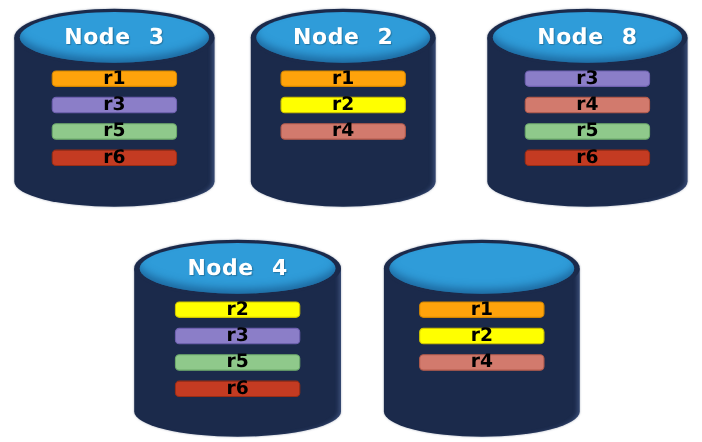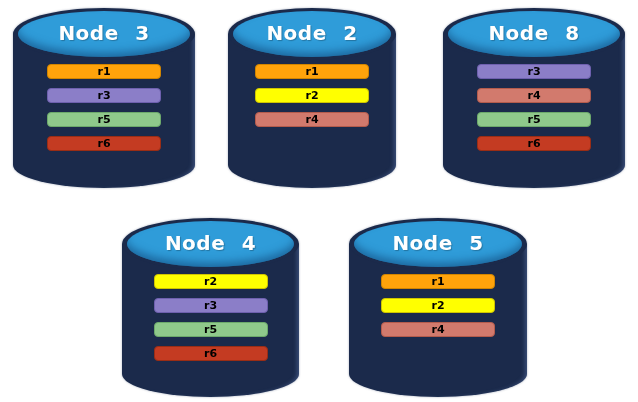--- a/index.html
+++ b/index.html
@@ -16,21 +16,21 @@
     overflow: hidden;
   }
   .cylinder {
     position: absolute;
     filter: drop-shadow(0 0 1px rgba(130, 140, 160, 0.65));
   }
   
   .node1 { left: 13px;  top: 8px;   width: 182px; height: 180px; }
   .node2 { left: 228px; top: 8px;   width: 168px; height: 180px; }
   .node3 { left: 443px; top: 8px;   width: 182px; height: 180px; }
-  .node4 { left: 122px; top: 218px; width: 177px; height: 179px; }
+  .node4 { left: 122px; top: 218px; width: 156px; height: 179px; padding-left: 32px; }
   .node5 { left: 349px; top: 218px; width: 178px; height: 179px; }
 
   .cyl-body {
     position: absolute;
     left: 0; right: 0;
     top: 26px; bottom: 0;
     background: var(--navy, #1B2A4B);
     border-radius: 0 0 50% 50% / 0 0 23px 23px;
     box-shadow: inset -4px 0 4px -2px rgba(120, 150, 210, 0.35);
   }
@@ -74,21 +74,21 @@
   }
   .bar {
     box-sizing: border-box;
     width: 114px;
     height: 15px;
     border-radius: 4px;
     border: 1px solid rgba(0,0,0,0.25);
     display: flex;
     align-items: center;
     justify-content: center;
-    font-size: 11px;
+    font-size: 17px;
     font-weight: bold;
     color: var(--bartext, #000000);
     line-height: 1;
   }
 </style>
 </head>
 <body>
 
 <div class="stage" style="background: rgb(255, 255, 255);">
 
@@ -145,21 +145,20 @@
       <div class="bar" style="background: rgb(143, 201, 139); border-color: rgb(108, 169, 107);">r5</div>
       <div class="bar" style="background: rgb(196, 59, 34); border-color: rgb(154, 45, 21);">r6</div>
     </div>
   </div>
 
   <div class="cylinder node5">
     <div class="cyl-body"></div>
     <div class="cyl-top">
       <div class="cyl-top-face"></div>
     </div>
-    <div class="cyl-label">Node 5</div>
     <div class="bars">
       <div class="bar" style="background: rgb(255, 163, 11); border-color: rgb(209, 133, 0);">r1</div>
       <div class="bar" style="background: rgb(255, 255, 0); border-color: rgb(207, 196, 0);">r2</div>
       <div class="bar" style="background: rgb(210, 122, 109); border-color: rgb(180, 91, 76);">r4</div>
     </div>
   </div>
 
 </div>
 
 </body></html>

